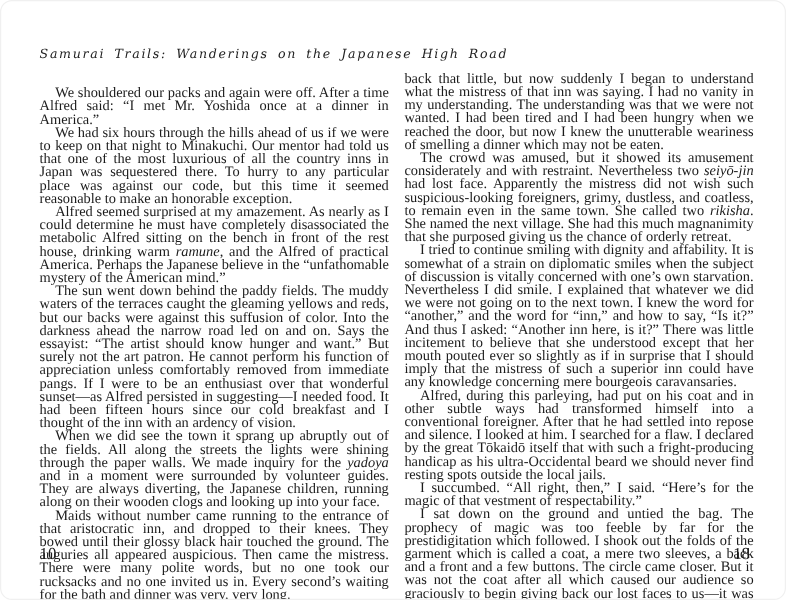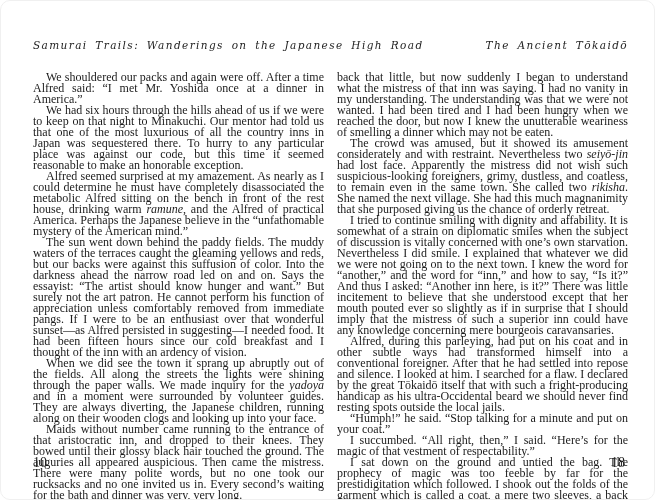--- a/index.html
+++ b/index.html
@@ -63,27 +63,25 @@
         <p class="indent"><span>We had six hours through the hills ahead of us if we were to keep on that night to Minakuchi. Our mentor had told us that one of the most luxurious of all the country inns in Japan was sequestered there. To hurry to any particular place was against our code, but this time it seemed reasonable to make an honorable exception.</span></p>
         <p class="indent"><span>Alfred seemed surprised at my amazement. As nearly as I could determine he must have completely disassociated the metabolic Alfred sitting on the bench in front of the rest house, drinking warm </span><span class="it">ramune</span><span>, and the Alfred of practical America. Perhaps the Japanese believe in the “unfathomable mystery of the American mind.”</span></p>
         <p class="indent"><span>The sun went down behind the paddy fields. The muddy waters of the terraces caught the gleaming yellows and reds, but our backs were against this suffusion of color. Into the darkness ahead the narrow road led on and on. Says the essayist: “The artist should know hunger and want.” But surely not the art patron. He cannot perform his function of appreciation unless comfortably removed from immediate pangs. If I were to be an enthusiast over that wonderful sunset—as Alfred persisted in suggesting—I needed food. It had been fifteen hours since our cold breakfast and I thought of the inn with an ardency of vision.</span></p>
         <p class="indent"><span>When we did see the town it sprang up abruptly out of the fields. All along the streets the lights were shining through the paper walls. We made inquiry for the </span><span class="it">yadoya</span><span> and in a moment were surrounded by volunteer guides. They are always diverting, the Japanese children, running along on their wooden clogs and looking up into your face.</span></p>
         <p class="indent"><span>Maids without number came running to the entrance of that aristocratic inn, and dropped to their knees. They bowed until their glossy black hair touched the ground. The auguries all appeared auspicious. Then came the mistress. There were many polite words, but no one took our rucksacks and no one invited us in. Every second’s waiting for the bath and dinner was very, very long.</span></p>
         <p class="indent"><span>My Japanese of twelve years before had been but a few words. Days on the Trans-Siberian of grammar and dictionary study had not even brought</span></p>
       </div>
   </div>
 
   <div class="page page--right">
-    <div class="running-header">The Ancient Tōkaidō</div>
     <div class="body-text">
         <p><span>back that little, but now suddenly I began to understand what the mistress of that inn was saying. I had no vanity in my understanding. The understanding was that we were not wanted. I had been tired and I had been hungry when we reached the door, but now I knew the unutterable weariness of smelling a dinner which may not be eaten.</span></p>
         <p class="indent"><span>The crowd was amused, but it showed its amusement considerately and with restraint. Nevertheless two </span><span class="it">seiyō-jin</span><span> had lost face. Apparently the mistress did not wish such suspicious-looking foreigners, grimy, dustless, and coatless, to remain even in the same town. She called two </span><span class="it">rikisha</span><span>. She named the next village. She had this much magnanimity that she purposed giving us the chance of orderly retreat.</span></p>
         <p class="indent"><span>I tried to continue smiling with dignity and affability. It is somewhat of a strain on diplomatic smiles when the subject of discussion is vitally concerned with one’s own starvation. Nevertheless I did smile. I explained that whatever we did we were not going on to the next town. I knew the word for “another,” and the word for “inn,” and how to say, “Is it?” And thus I asked: “Another inn here, is it?” There was little incitement to believe that she understood except that her mouth pouted ever so slightly as if in surprise that I should imply that the mistress of such a superior inn could have any knowledge concerning mere bourgeois caravansaries.</span></p>
         <p class="indent"><span>Alfred, during this parleying, had put on his coat and in other subtle ways had transformed himself into a conventional foreigner. After that he had settled into repose and silence. I looked at him. I searched for a flaw. I declared by the great Tōkaidō itself that with such a fright-producing handicap as his ultra-Occidental beard we should never find resting spots outside the local jails.</span></p>
-        <p class="indent"><span>“Humph!” he said. “Stop talking for a minute and put on your coat.”</span></p>
         <p class="indent"><span>I succumbed. “All right, then,” I said. “Here’s for the magic of that vestment of respectability.”</span></p>
         <p class="indent"><span>I sat down on the ground and untied the bag. The prophecy of magic was too feeble by far for the prestidigitation which followed. I shook out the folds of the garment which is called a coat, a mere two sleeves, a back and a front and a few buttons. The circle came closer. But it was not the coat after all which caused our audience so graciously to begin giving back our lost faces to us—it was the supermagic of one leg of a pair of silk pajamas.</span></p>
       </div>
   </div>
 
   <div class="page-number page-number--left">10</div>
 
   <div class="page-number page-number--right">18</div>
 
 </div>

